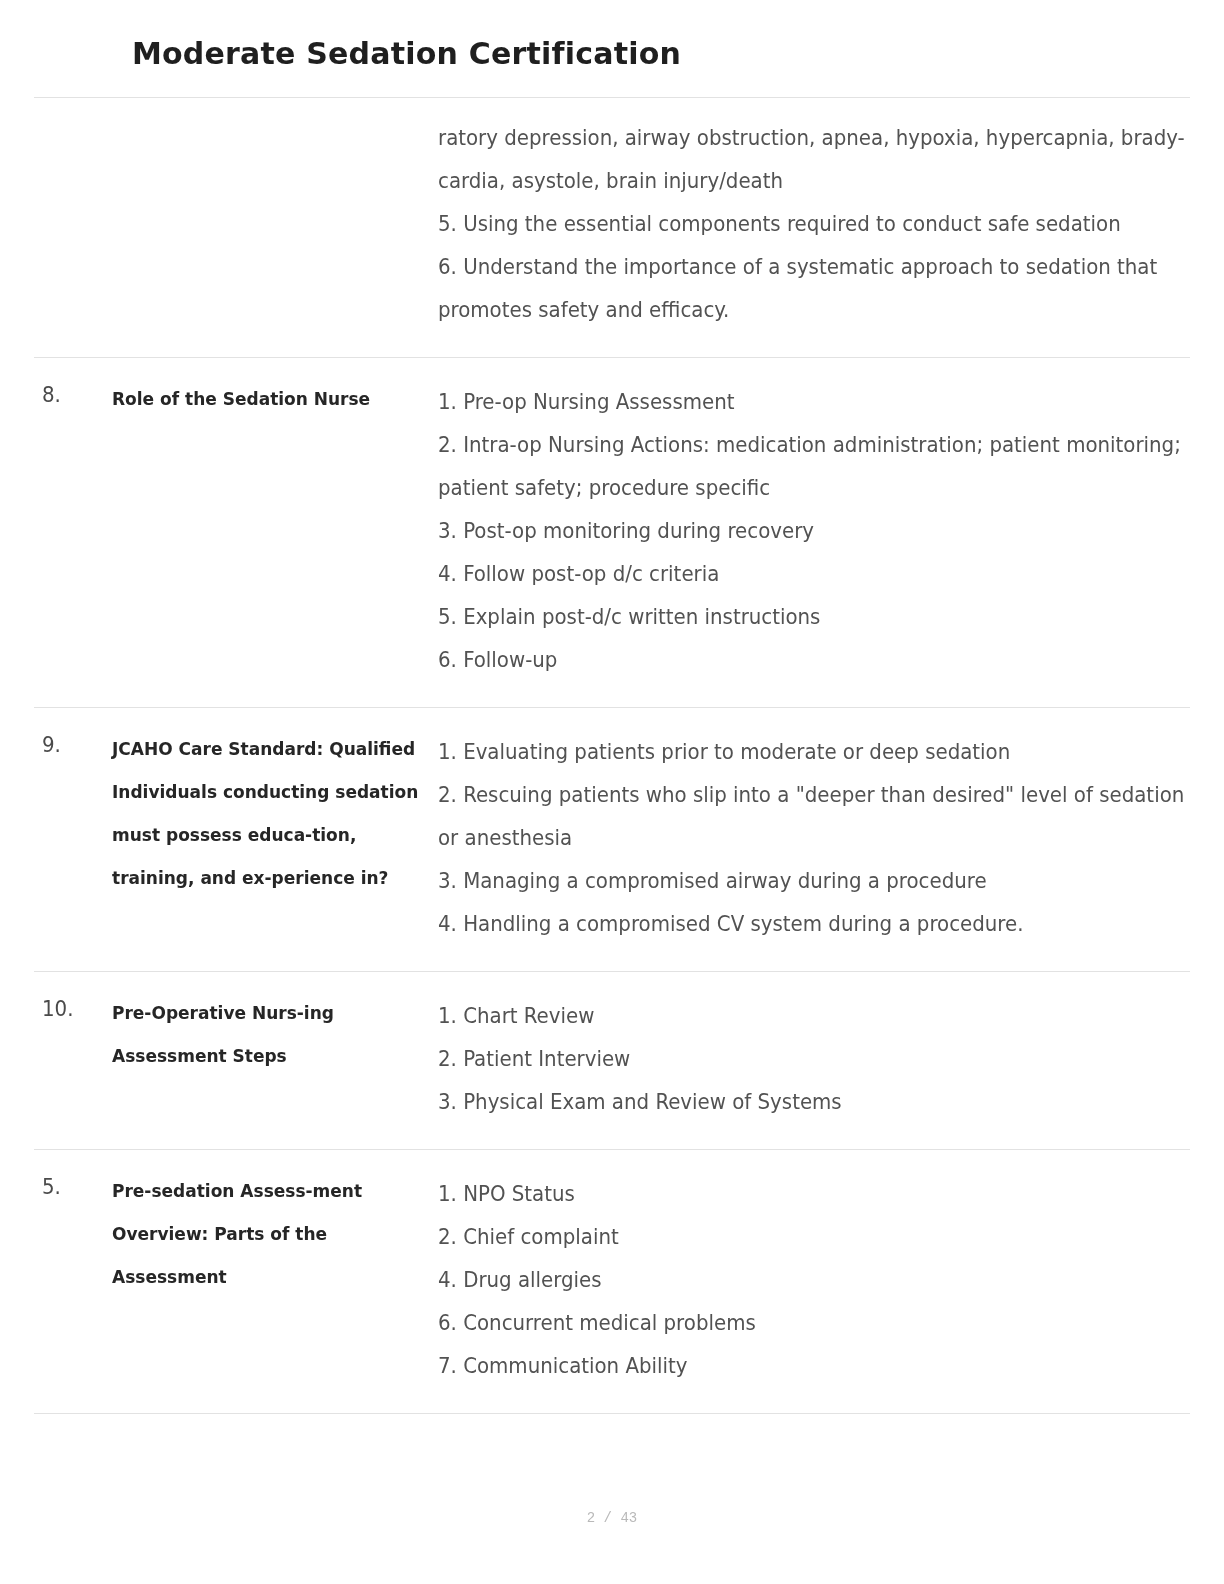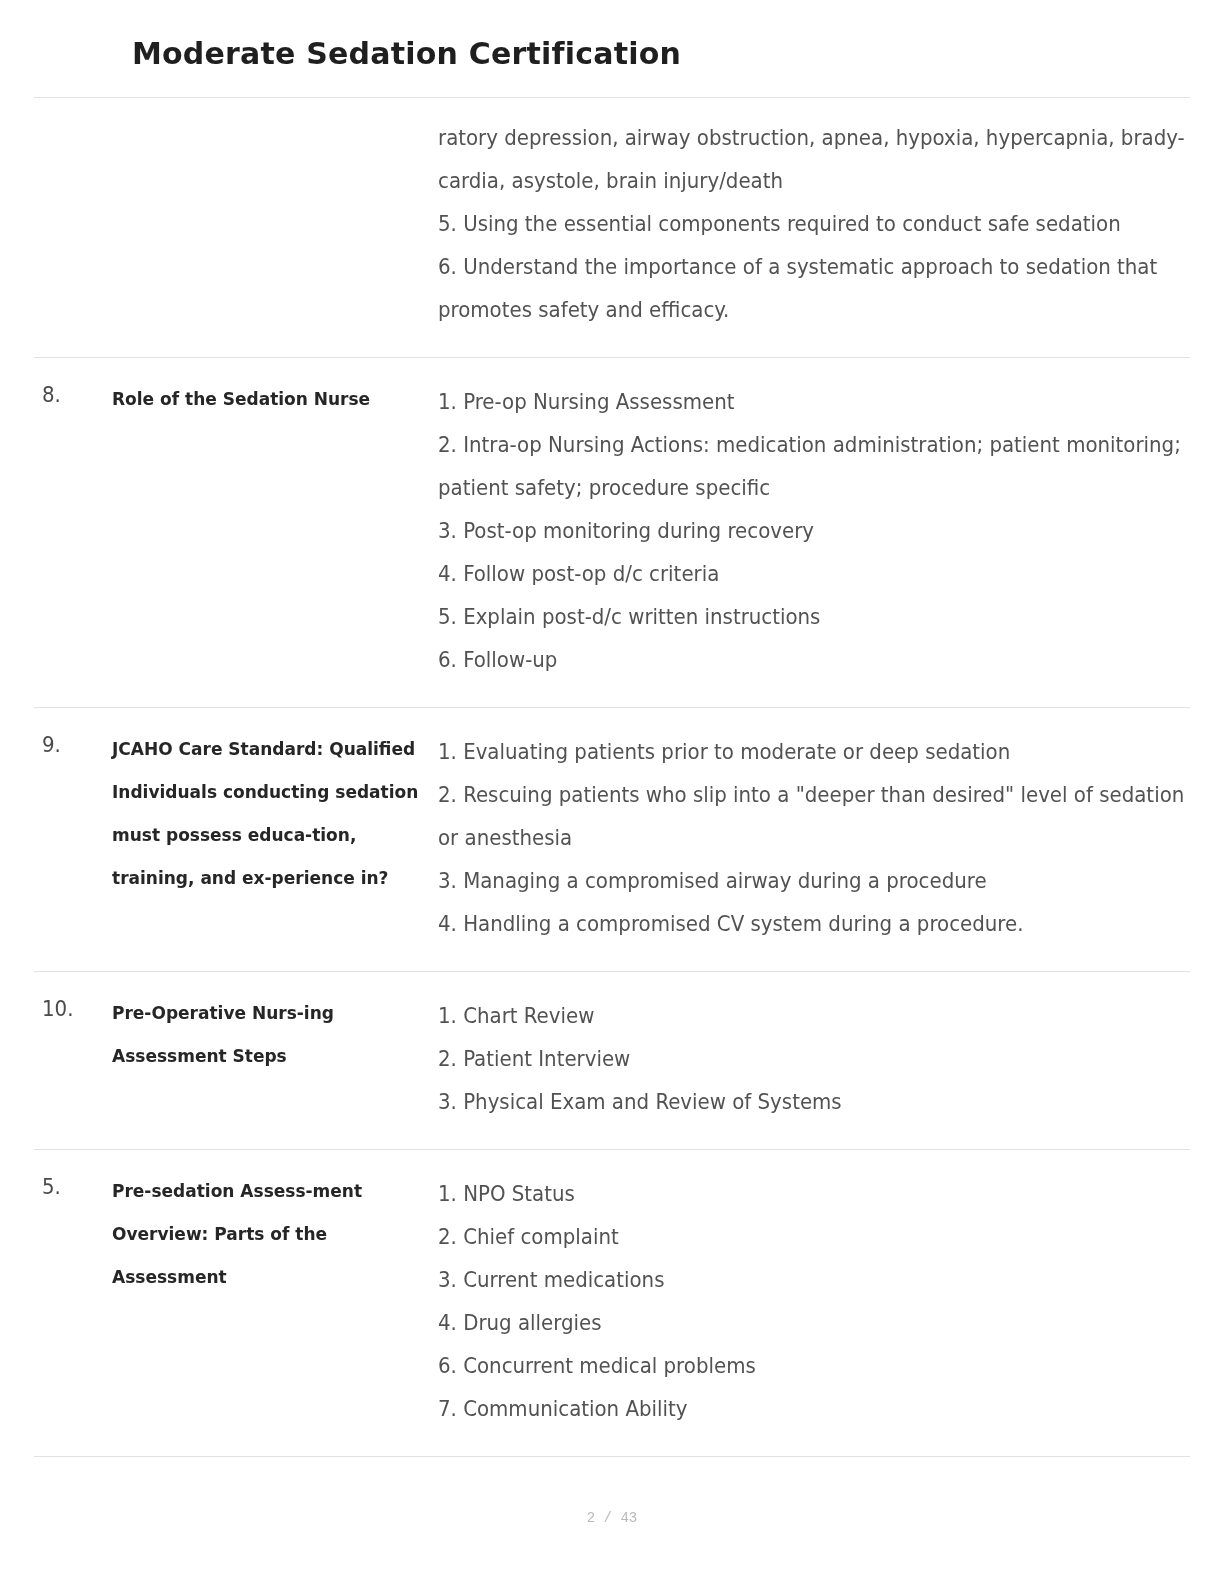--- a/index.html
+++ b/index.html
@@ -144,21 +144,20 @@
         <div class="def-line">3. Physical Exam and Review of Systems</div>
       </div>
     </div>
 
     <div class="row">
       <div class="col-num">5.</div>
       <div class="col-term">Pre-sedation Assess-ment Overview: Parts of the Assessment</div>
       <div class="col-def">
         <div class="def-line">1. NPO Status</div>
         <div class="def-line">2. Chief complaint</div>
-        <div class="def-line">3. Current medications</div>
         <div class="def-line">4. Drug allergies</div>
         <div class="def-line">6. Concurrent medical problems</div>
         <div class="def-line">7. Communication Ability</div>
       </div>
     </div>
 
   </div>
 
   <div class="footer">2 / 43</div>
 

